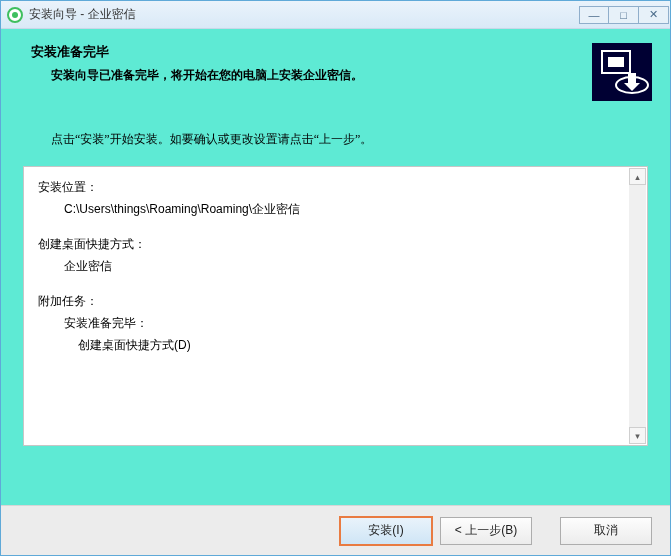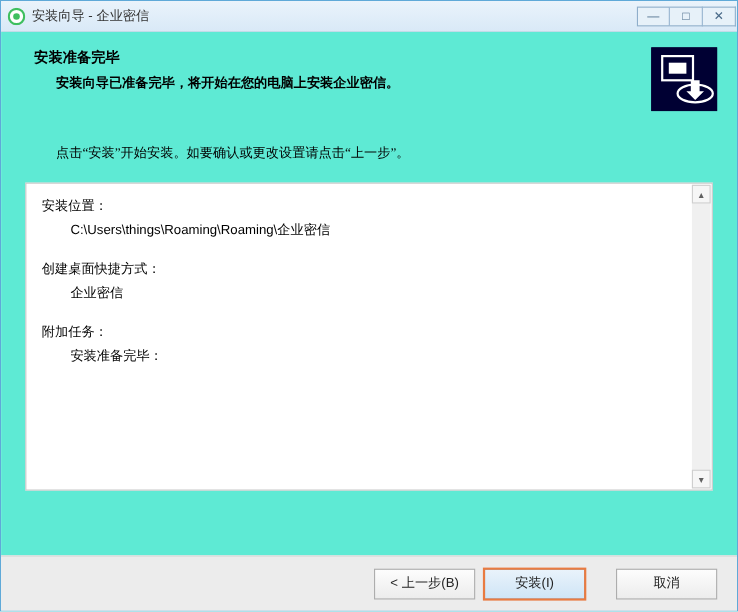--- a/index.html
+++ b/index.html
@@ -77,30 +77,31 @@
           <div>安装位置：</div>
           <div class="indent">C:\Users\things\Roaming\Roaming\企业密信</div>
         </div>
         <div class="blk">
           <div>创建桌面快捷方式：</div>
           <div class="indent">企业密信</div>
         </div>
         <div class="blk">
           <div>附加任务：</div>
           <div class="indent">安装准备完毕：</div>
+          <div class="indent2">创建桌面快捷方式(D)</div>
         </div>
       </div>
       <div class="scrollbar">
         <div class="sb-btn">▴</div>
         <div class="sb-track"></div>
         <div class="sb-btn">▾</div>
       </div>
     </div>
 
   </div>
 
   <div class="footer">
+    <button class="btn primary-highlight">安装(I)</button>
     <button class="btn">&lt; 上一步(B)</button>
-    <button class="btn primary-highlight">安装(I)</button>
     <button class="btn cancel-gap">取消</button>
   </div>
 
 </div>
 
 </body></html>

